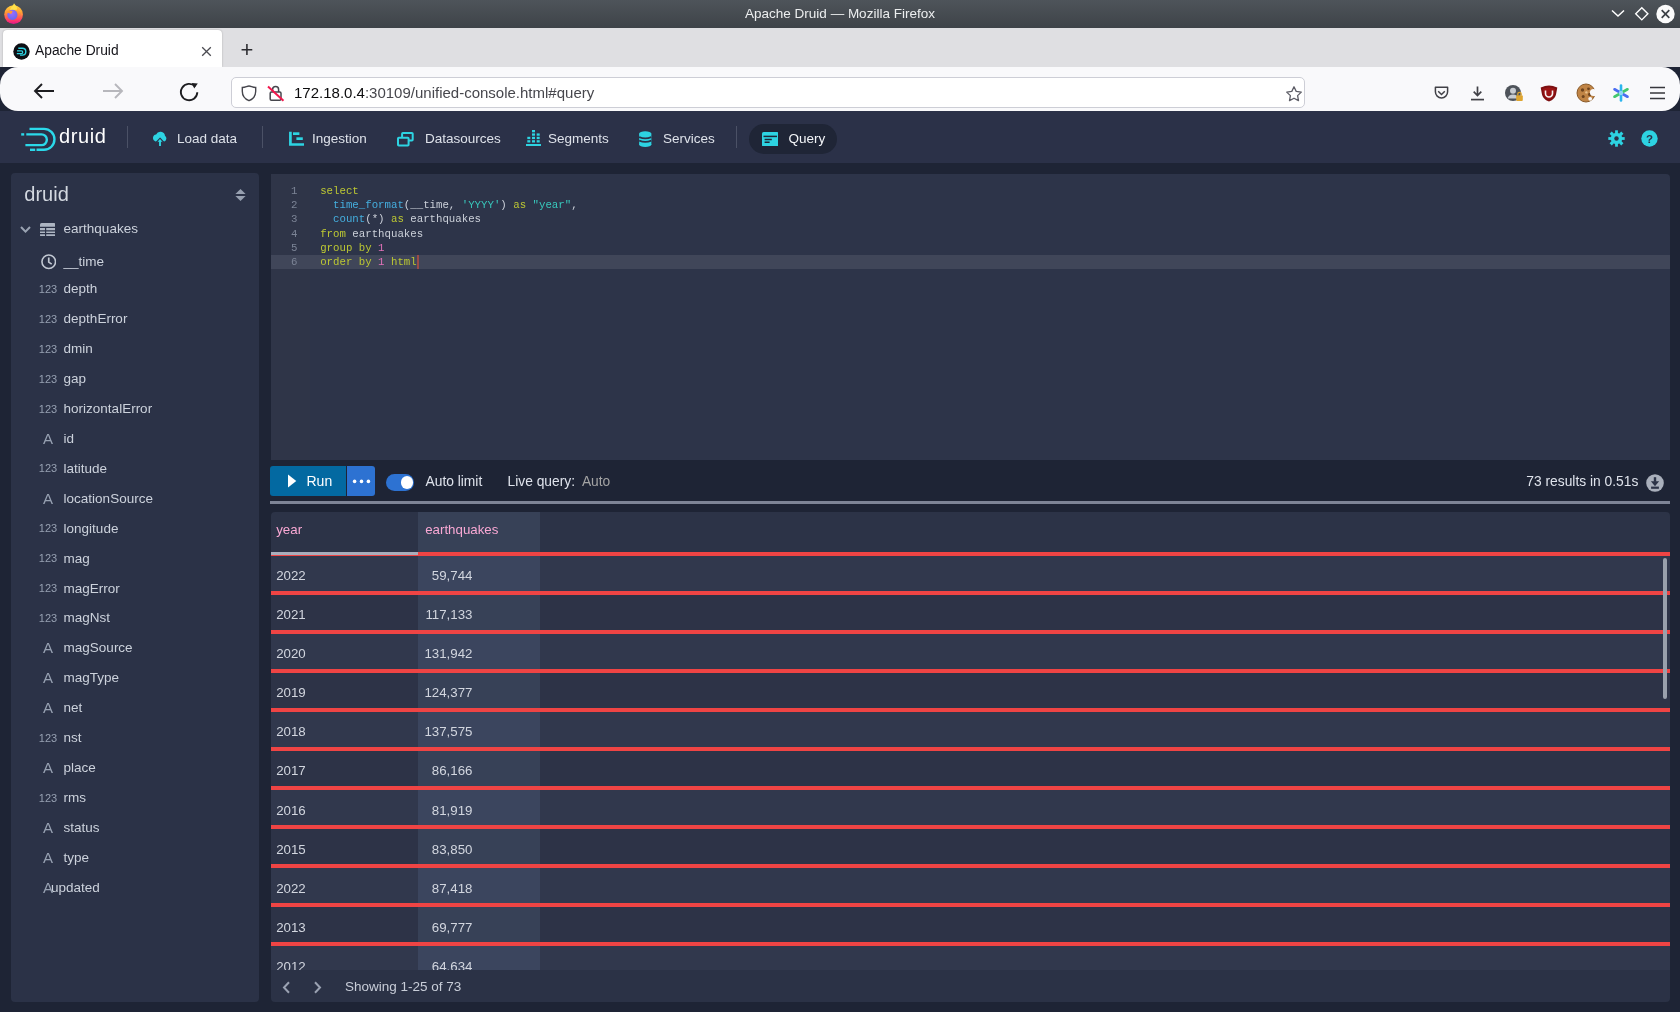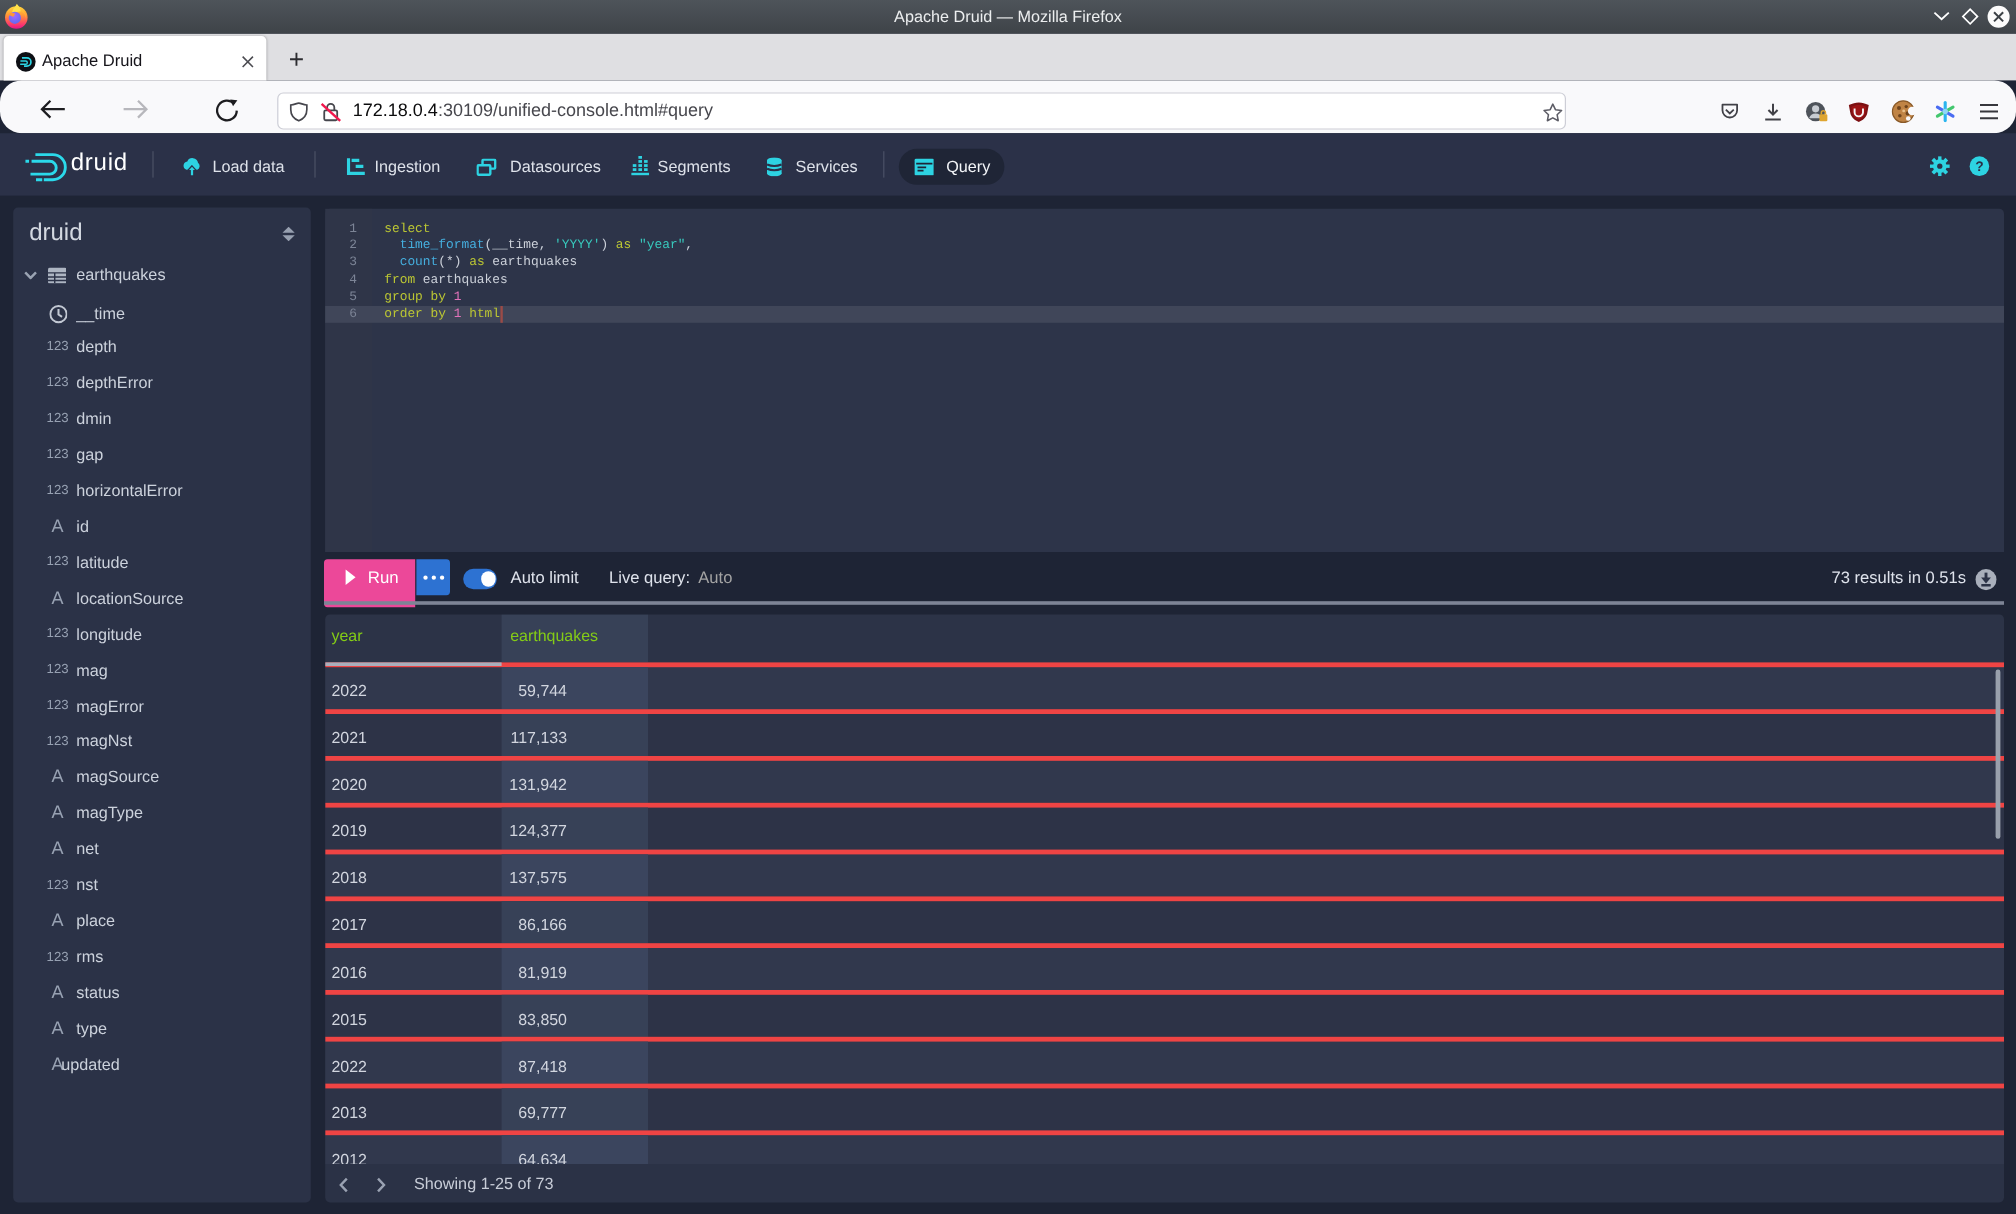--- a/index.html
+++ b/index.html
@@ -49,36 +49,36 @@
   #gutnums { left:0; top:10.6px; width:27px; text-align:right; white-space:pre;
     font-family:"Liberation Mono", monospace; font-size:10.72px; line-height:14.14px;
     color:#7c8496; }
   #code { left:49.7px; top:10.6px; font-family:"Liberation Mono", monospace;
     font-size:10.72px; line-height:14.14px; color:#ccd1da; white-space:pre; }
   .K { color:#bcc733; } .F { color:#45aede; } .S { color:#38c9bd; }
   .N { color:#e272ba; }
   #cursor { left:146.2px; top:81.9px; width:2px; height:13.2px; background:#9b4b47; }
 
   
-  #runbtn { left:270px; top:466px; width:75.5px; height:40px; background:#ec4899;
+  #runbtn { left:270px; top:466px; width:75.5px; height:30px; background:#0369a1;
     border-radius:3px 0 0 3px; }
   #morebtn { left:346.5px; top:466px; width:28.5px; height:29.5px; background:#2d72d2;
     border-radius:0 3px 3px 0; }
   #runbtn .rlabel { left:36.5px; top:7px; font-size:14px; color:#ffffff; }
   .rbartext { top:474px; font-size:13.8px; color:#dfe3ec; }
   #toggle { left:385.7px; top:474px; width:28.8px; height:16.5px; background:#2d72d2;
     border-radius:8.5px; }
   #toggle .knob { left:15px; top:2px; width:12.5px; height:12.5px; background:#ffffff;
     border-radius:50%; }
   #divider { left:270px; top:501px; width:1400px; height:2.6px; background:#7e8496; }
 
   
   #rtable { left:270.5px; top:511.5px; width:1399.5px; height:458px; overflow:hidden;
     background:#2c3347; border-radius:4px 4px 0 0; }
-  .hcell { top:0; height:40px; font-size:13.3px; color:#84cc16; }
+  .hcell { top:0; height:40px; font-size:13.3px; color:#f9a8d4; }
   #sortline { left:0; top:40px; width:147.5px; height:3px; background:#a9aebc; z-index:5; }
   .row { left:0; width:1399.5px; height:39.06px; }
   .rowD { background:#2d3347; }
   .rowL { background:#31384d; }
   .eqcell { left:147.5px; top:0; width:122px; height:38px; }
   .eqD { background:#374157; }
   .eqL { background:#3b455e; }
   .ycell { left:5.7px; top:12.7px; font-size:13.3px; color:#d2d6df; }
   .ncell { left:147.5px; top:12.7px; width:54.5px; text-align:right; font-size:13.3px;
     color:#d2d6df; }

